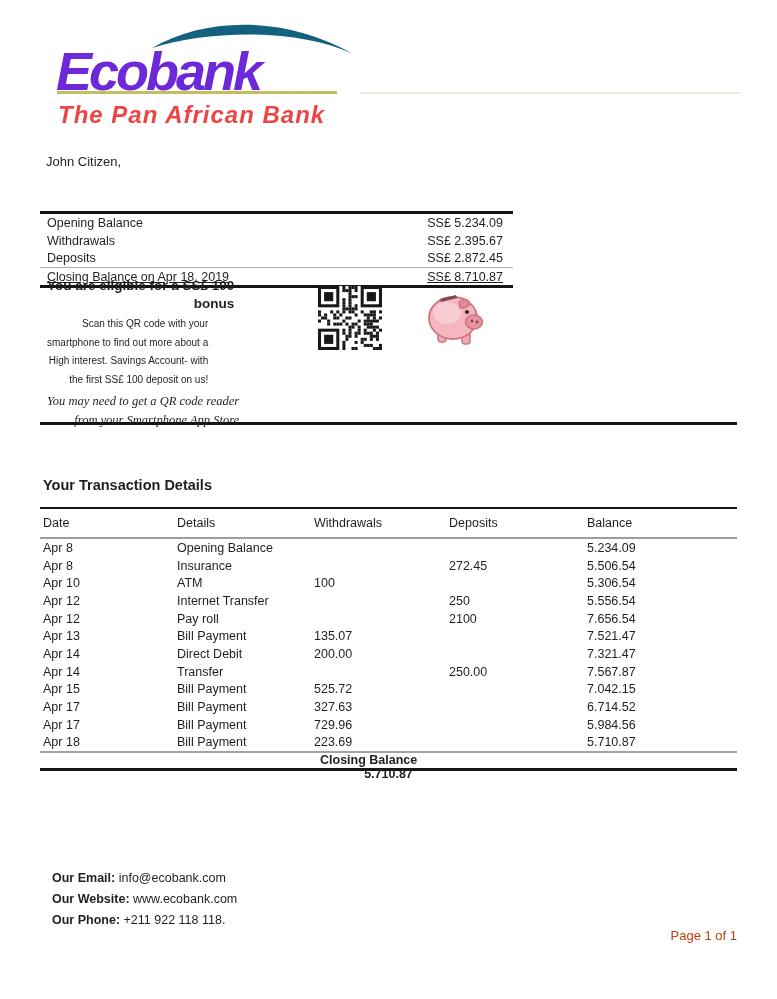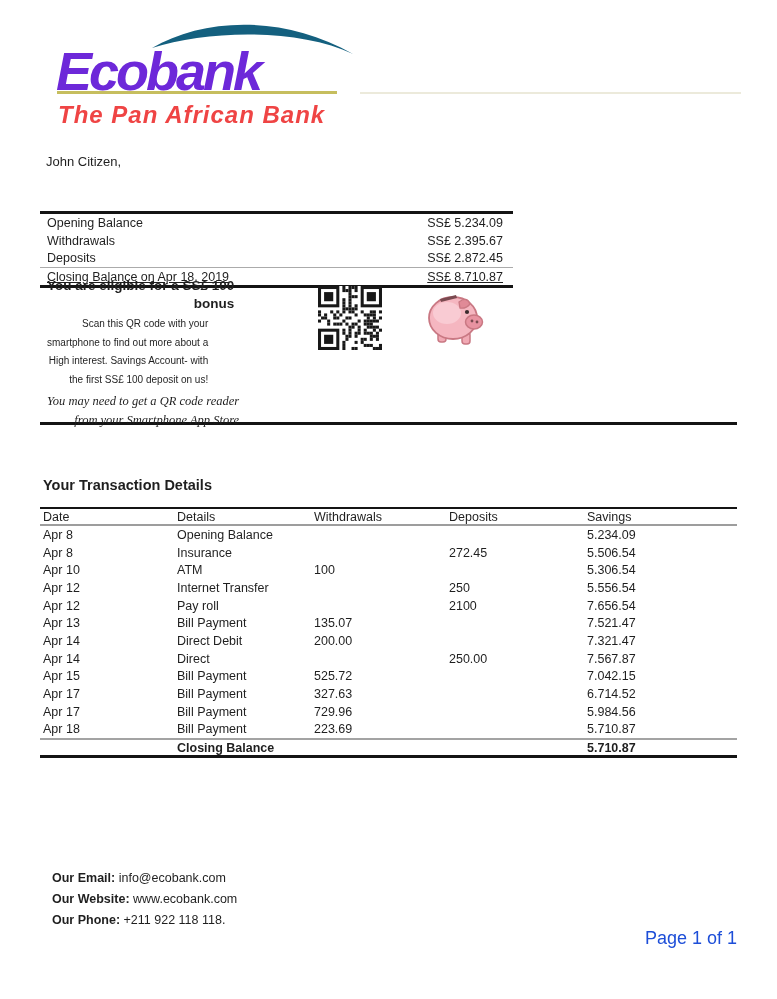--- a/index.html
+++ b/index.html
@@ -42,34 +42,34 @@
   .promo-title { position:absolute; left:7px; top:1px; font-size:13.5px; font-weight:bold; line-height:18px; white-space:pre-line; }
   .promo-body  { position:absolute; left:7px; top:39px; font-size:10px; line-height:18.5px; white-space:pre-line; }
   .promo-note  { position:absolute; left:7px; top:116px; font-size:12.5px; font-style:italic; line-height:19px; white-space:pre-line;font-family:Liberation Serif, serif; }
   .qr-box    { position:absolute; left:278px; top:10px; }
   .piggy-box { position:absolute; left:386px; top:10px; }
 
   
   .txn { position:absolute; left:40px; top:477px; width:697px; }
   .txn-heading { font-size:14.5px; font-weight:bold; padding-left:3px; margin-bottom:14px; }
   .tx-row { display:flex; align-items:center; height:17.7px; font-size:12.5px; }
-  .tx-head-row { height:19px; border-top:2.5px solid #141414; border-bottom:2px solid #9d9d9d; }
+  .tx-head-row { height:32px; border-top:2.5px solid #141414; border-bottom:2px solid #9d9d9d; }
   .tx-cell { display:inline-block; }
   .tx-cell:nth-child(1){ width:137px; padding-left:3px; }
   .tx-cell:nth-child(2){ width:137px; }
   .tx-cell:nth-child(3){ width:135px; }
   .tx-cell:nth-child(4){ width:138px; }
   .tx-cell:nth-child(5){ flex:1; }
-  .tx-close-row { height:20px; font-weight:bold; border-top:2px solid #a3a3a3; border-bottom:3px solid #141414; }
+  .tx-close-row { height:20px; font-weight:bold; border-top:2px solid #a3a3a3; border-bottom:3px solid #141414;flex-direction:column; }
 
   
   .contacts { position:absolute; left:52px; top:868px; font-size:12.5px; line-height:21px; }
   .contact-label { font-weight:bold; }
   .footer-message { position:absolute; left:363px; top:868px; width:390px; font-size:12.5px; line-height:21px; white-space:pre-line; }
-  .page-number { position:absolute; right:40px; top:928px; font-size:18px; color:#1d4ed8; }
+  .page-number { position:absolute; right:40px; top:928px; font-size:13px; color:#c2410c; }
 </style>
 </head>
 <body>
 
 <div class="page">
 
   <div class="logo-brand">Ecobank</div>
   <svg class="logo-swoosh" width="215" height="52" viewBox="0 0 215 52">
     <path d="M4,34 C55,4 135,0 205,40 C150,14 60,16 4,34 Z" fill="#14607F"></path>
   </svg>
@@ -260,21 +260,21 @@
     </svg>
   </div>
 
   <div class="txn">
     <div class="txn-heading">Your Transaction Details</div>
     <div class="tx-row tx-head-row">
         <span class="tx-cell">Date</span>
         <span class="tx-cell">Details</span>
         <span class="tx-cell">Withdrawals</span>
         <span class="tx-cell">Deposits</span>
-        <span class="tx-cell">Savings</span>
+        <span class="tx-cell">Balance</span>
       </div>
     <div>
         <div class="tx-row">
           <span class="tx-cell">Apr 8</span>
           <span class="tx-cell">Opening Balance</span>
           <span class="tx-cell"></span>
           <span class="tx-cell"></span>
           <span class="tx-cell">5.234.09</span>
         </div>
         <div class="tx-row">
@@ -314,21 +314,21 @@
         </div>
         <div class="tx-row">
           <span class="tx-cell">Apr 14</span>
           <span class="tx-cell">Direct Debit</span>
           <span class="tx-cell">200.00</span>
           <span class="tx-cell"></span>
           <span class="tx-cell">7.321.47</span>
         </div>
         <div class="tx-row">
           <span class="tx-cell">Apr 14</span>
-          <span class="tx-cell">Direct</span>
+          <span class="tx-cell">Transfer</span>
           <span class="tx-cell"></span>
           <span class="tx-cell">250.00</span>
           <span class="tx-cell">7.567.87</span>
         </div>
         <div class="tx-row">
           <span class="tx-cell">Apr 15</span>
           <span class="tx-cell">Bill Payment</span>
           <span class="tx-cell">525.72</span>
           <span class="tx-cell"></span>
           <span class="tx-cell">7.042.15</span>

